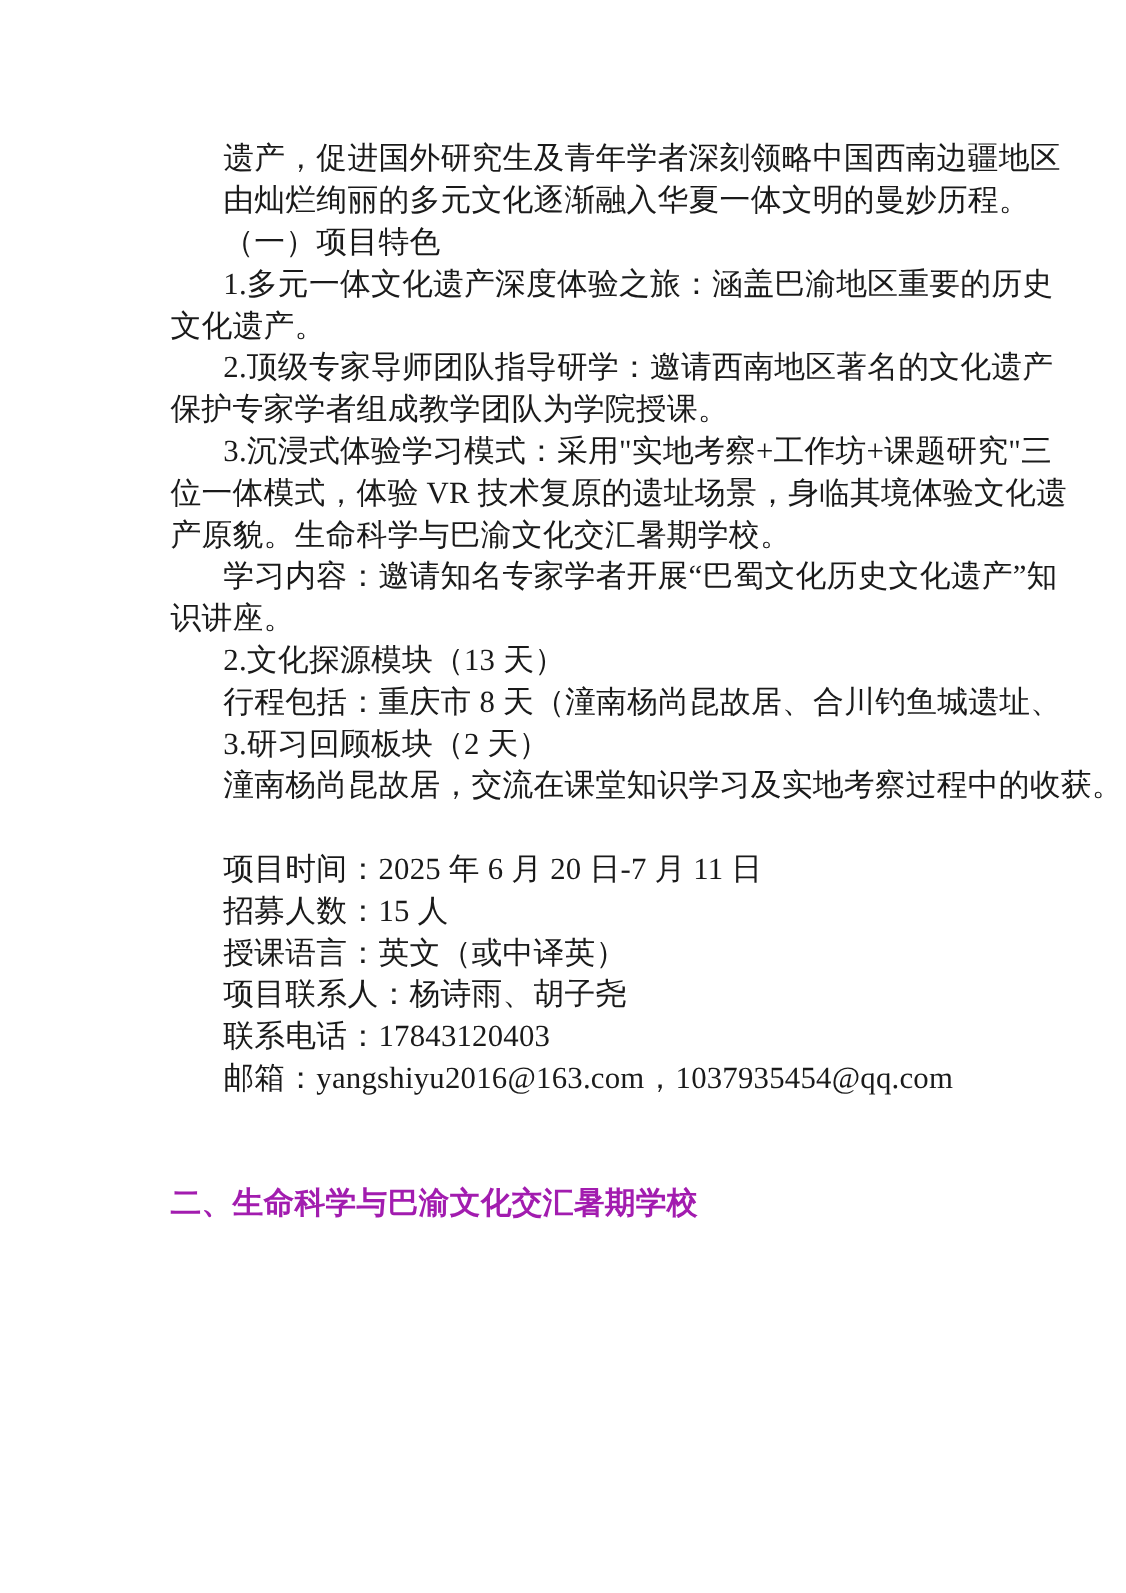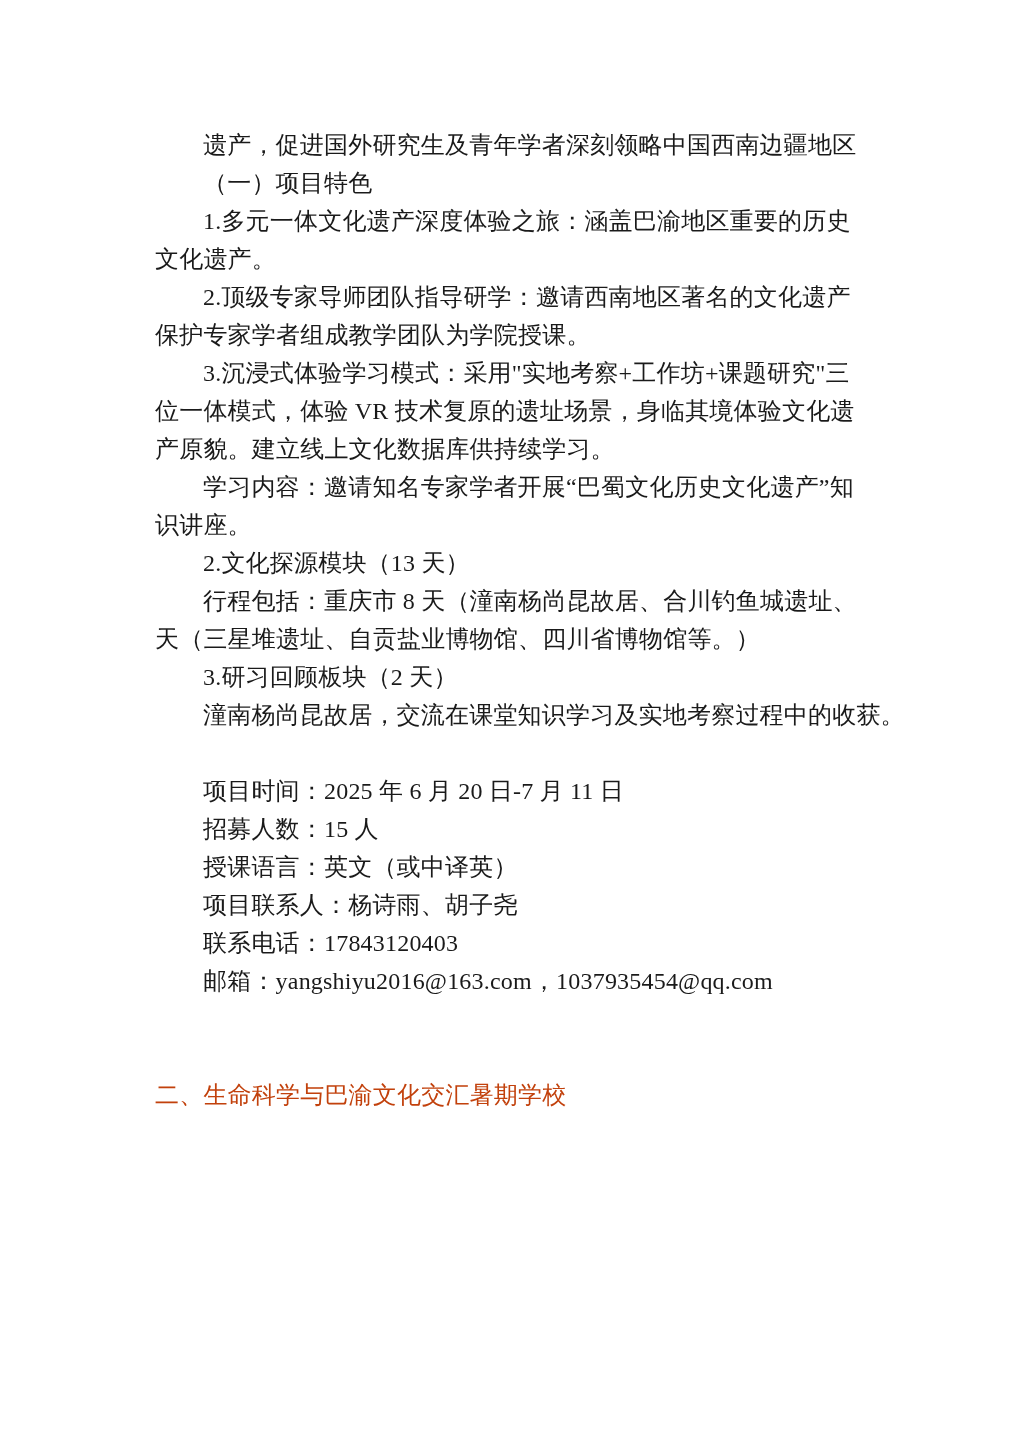--- a/index.html
+++ b/index.html
@@ -16,53 +16,53 @@
     color: #1a1a1a;
     overflow: hidden;
   }
   .text-block {
     position: absolute;
     left: 155px;
     top: 126px;
     width: 726px;
   }
   .line {
-    font-size: 24px;
+    font-size: 28px;
     line-height: 38px;
     height: 38px;
     white-space: pre;
     letter-spacing: 0.2px;
   }
   .line.indent {
     padding-left: 48px;
   }
   .line.heading {
-    font-weight: 400;
-    color: #c2410c;
+    font-weight: 700;
+    color: #a21caf;
   }
 </style>
 </head>
 <body>
 
 <div class="page">
   <div class="text-block" id="body-lines">
       <div class="line indent">遗产，促进国外研究生及青年学者深刻领略中国西南边疆地区</div>
+      <div class="line indent">由灿烂绚丽的多元文化逐渐融入华夏一体文明的曼妙历程。</div>
       <div class="line indent">（一）项目特色</div>
       <div class="line indent">1.多元一体文化遗产深度体验之旅：涵盖巴渝地区重要的历史</div>
       <div class="line">文化遗产。</div>
       <div class="line indent">2.顶级专家导师团队指导研学：邀请西南地区著名的文化遗产</div>
       <div class="line">保护专家学者组成教学团队为学院授课。</div>
       <div class="line indent">3.沉浸式体验学习模式：采用"实地考察+工作坊+课题研究"三</div>
       <div class="line">位一体模式，体验 VR 技术复原的遗址场景，身临其境体验文化遗</div>
-      <div class="line">产原貌。建立线上文化数据库供持续学习。</div>
+      <div class="line">产原貌。生命科学与巴渝文化交汇暑期学校。</div>
       <div class="line indent">学习内容：邀请知名专家学者开展“巴蜀文化历史文化遗产”知</div>
       <div class="line">识讲座。</div>
       <div class="line indent">2.文化探源模块（13 天）</div>
       <div class="line indent">行程包括：重庆市 8 天（潼南杨尚昆故居、合川钓鱼城遗址、</div>
-      <div class="line">天（三星堆遗址、自贡盐业博物馆、四川省博物馆等。）</div>
       <div class="line indent">3.研习回顾板块（2 天）</div>
       <div class="line indent">潼南杨尚昆故居，交流在课堂知识学习及实地考察过程中的收获。</div>
       <div class="line blank"></div>
       <div class="line indent">项目时间：2025 年 6 月 20 日-7 月 11 日</div>
       <div class="line indent">招募人数：15 人</div>
       <div class="line indent">授课语言：英文（或中译英）</div>
       <div class="line indent">项目联系人：杨诗雨、胡子尧</div>
       <div class="line indent">联系电话：17843120403</div>
       <div class="line indent">邮箱：yangshiyu2016@163.com，1037935454@qq.com</div>
       <div class="line blank"></div>

